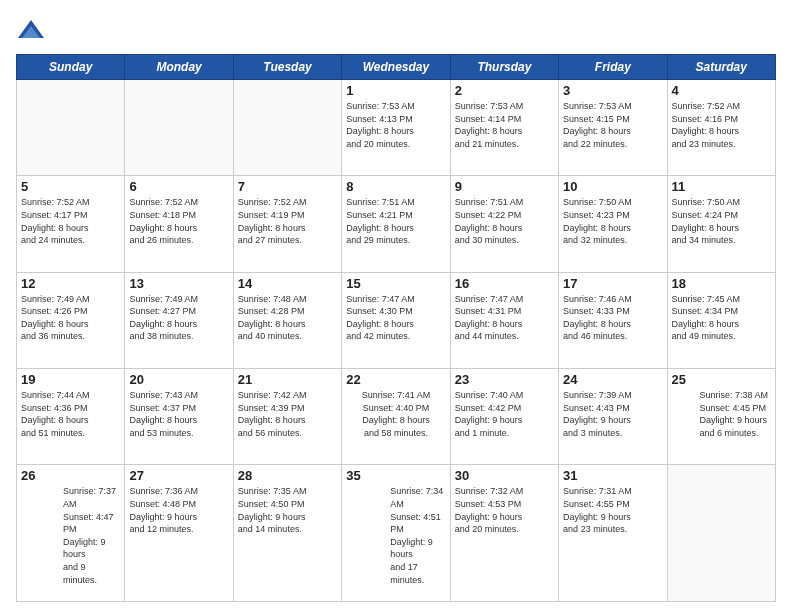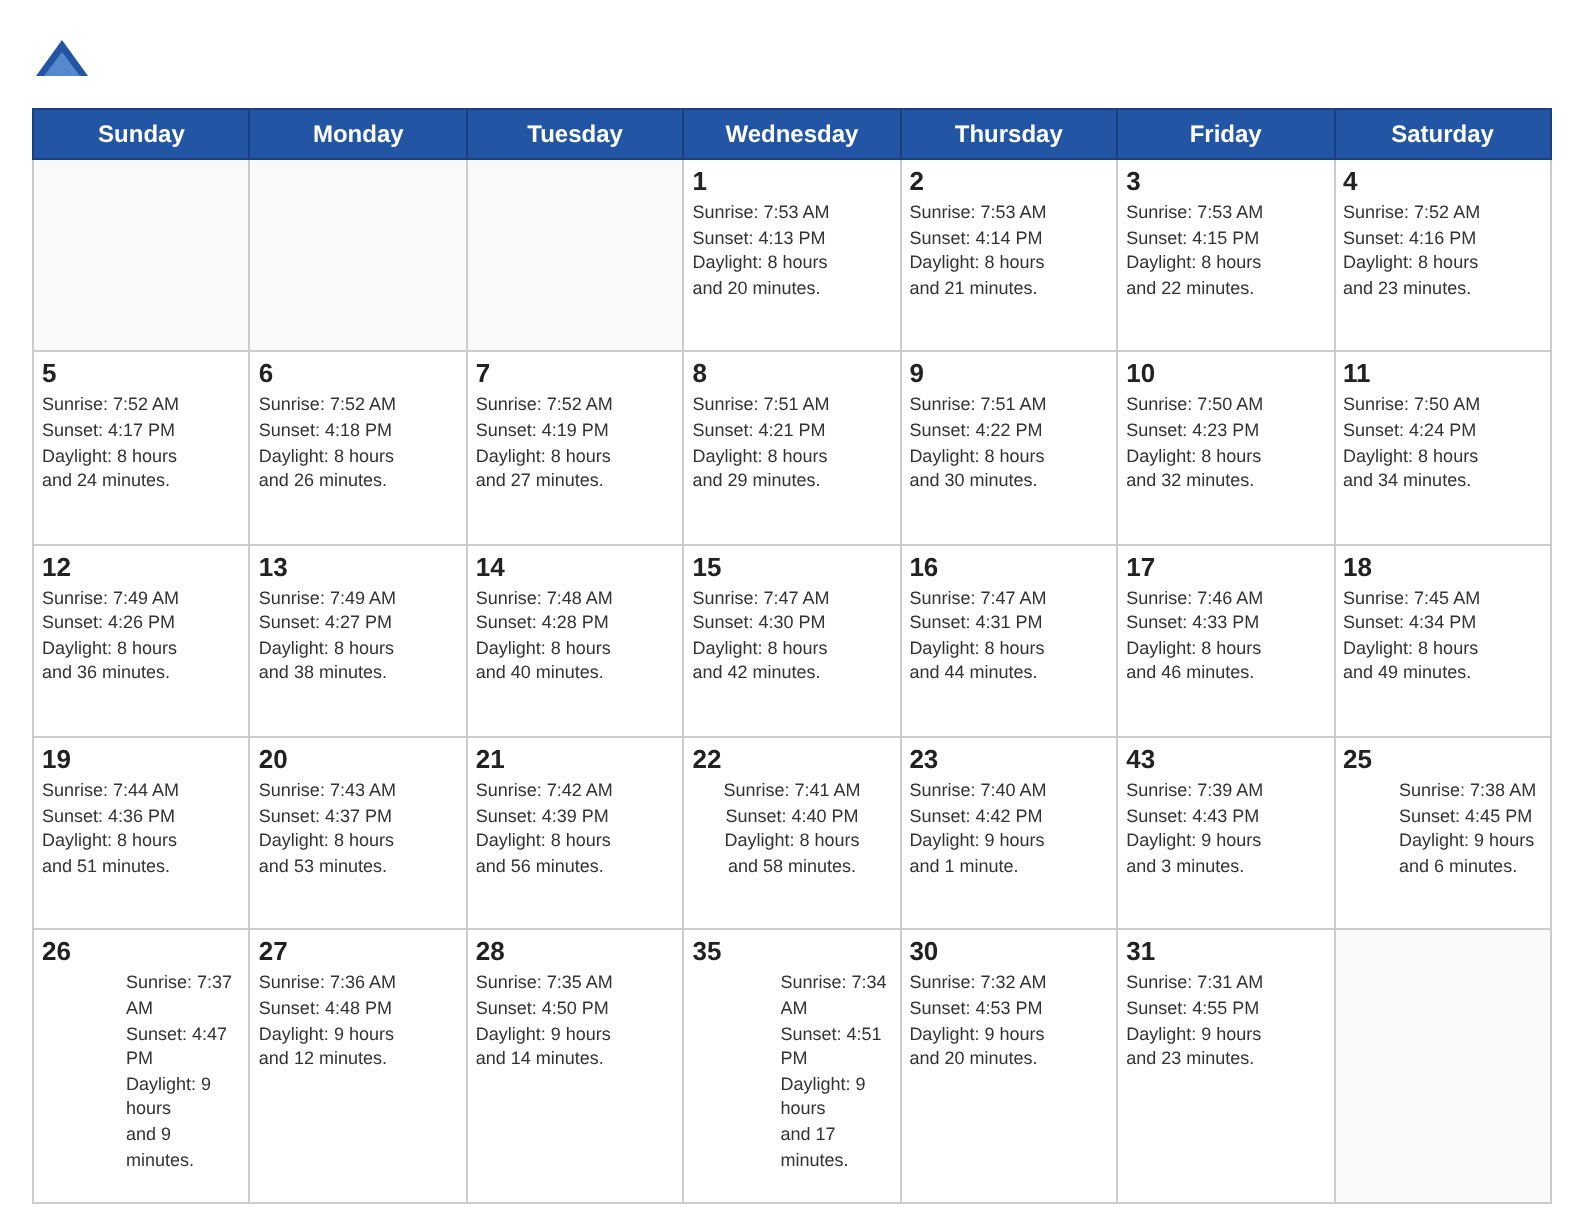--- a/index.html
+++ b/index.html
@@ -66,20 +66,21 @@
       width: 100%;
       table-layout: fixed;
     }
     .calendar th {
       background: #2255a4;
       color: #fff;
       text-align: center;
       font-size: 12px;
       padding: 5px 2px;
       border: 1px solid #1a4080;
+      font-style: italic;
     }
     .calendar td {
       border: 1px solid #ccc;
       vertical-align: top;
       padding: 3px 4px;
       font-size: 9.5px;
       color: #333;
       background: #fff;
       height: 88px;
     }
@@ -297,21 +298,21 @@
 and 58 minutes.</div>
           </td>
           <td>
             <div class="day-number">23</div>
             <div class="day-info" style="white-space: pre-line;">Sunrise: 7:40 AM
 Sunset: 4:42 PM
 Daylight: 9 hours
 and 1 minute.</div>
           </td>
           <td>
-            <div class="day-number">43</div>
+            <div class="day-number">24</div>
             <div class="day-info" style="white-space: pre-line;">Sunrise: 7:39 AM
 Sunset: 4:43 PM
 Daylight: 9 hours
 and 3 minutes.</div>
           </td>
           <td>
             <div class="day-number">25</div>
             <div class="day-info" style="white-space: pre-line; margin-left: 28px;">Sunrise: 7:38 AM
 Sunset: 4:45 PM
 Daylight: 9 hours

